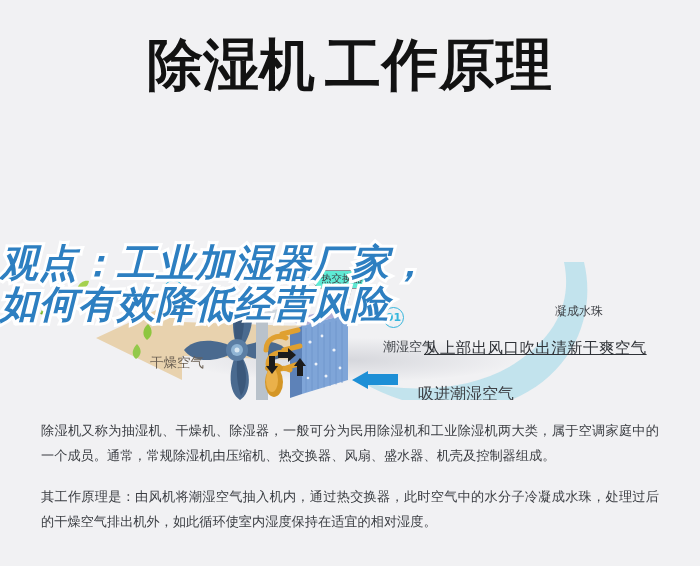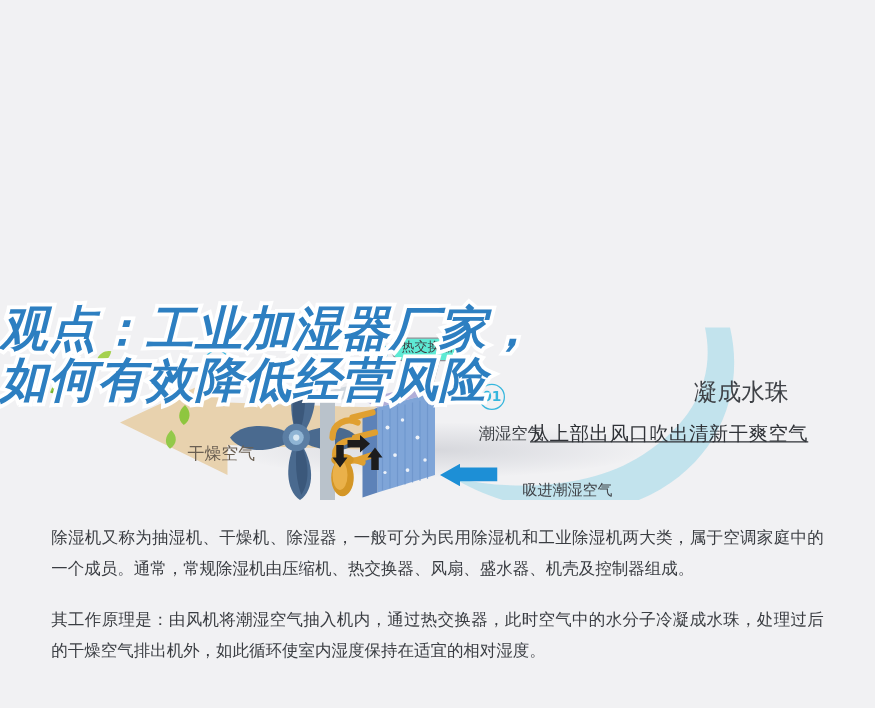--- a/index.html
+++ b/index.html
@@ -102,22 +102,22 @@
   }
 
   
   .dlabel{
     position:absolute;z-index:8;
     font-size:13px;color:#43464c;white-space:nowrap;
     line-height:1;
   }
   .lbl-dry{left:150px;top:228px;font-size:13.5px;color:#6a5f52;}
   .lbl-humid{left:383px;top:212px;font-size:13px;color:#3f4247;}
-  .lbl-cond{left:555px;top:305px;font-size:19px;color:#3f4247;}
-  .lbl-intake{left:418px;top:258px;font-size:12px;color:#3f4247;}
+  .lbl-cond{left:555px;top:305px;font-size:12px;color:#3f4247;}
+  .lbl-intake{left:418px;top:258px;font-size:16px;color:#3f4247;}
   .lbl-bottom3{left:424px;top:340px;font-size:15.5px;color:#2f3237;letter-spacing:.4px;text-decoration:underline;}
 
   
   .intake-arrow{position:absolute;left:352px;top:243px;width:46px;height:18px;z-index:7;}
 
   
   .overlay{
     position:absolute;left:0;top:243px;width:700px;z-index:20;
     pointer-events:none;
   }
@@ -162,20 +162,25 @@
     font-family:"DejaVu Sans","Liberation Sans",sans-serif;
   }
   .para:last-child{margin-bottom:0;}
   .para-1{margin-top:14px;}
 </style>
 </head>
 <body style="background: rgb(241, 241, 243);">
 
 <div class="page">
 
+  <div class="title-bar">
+    <div class="title-text">
+      <span class="t1">除湿机</span><span class="t2">工作原理</span>
+    </div>
+  </div>
 
   <div class="illus">
     <div class="illus-bg"></div>
 
     <div class="crescent">
       <svg width="260" height="150" viewBox="0 0 260 150">
         <path d="M232 2 C 244 52, 224 108, 168 136 C 120 160, 52 148, 10 122
                  C 60 134, 122 130, 162 104 C 206 76, 220 40, 212 2 Z" fill="#bfe2ec" opacity="0.95"></path>
       </svg>
     </div>

